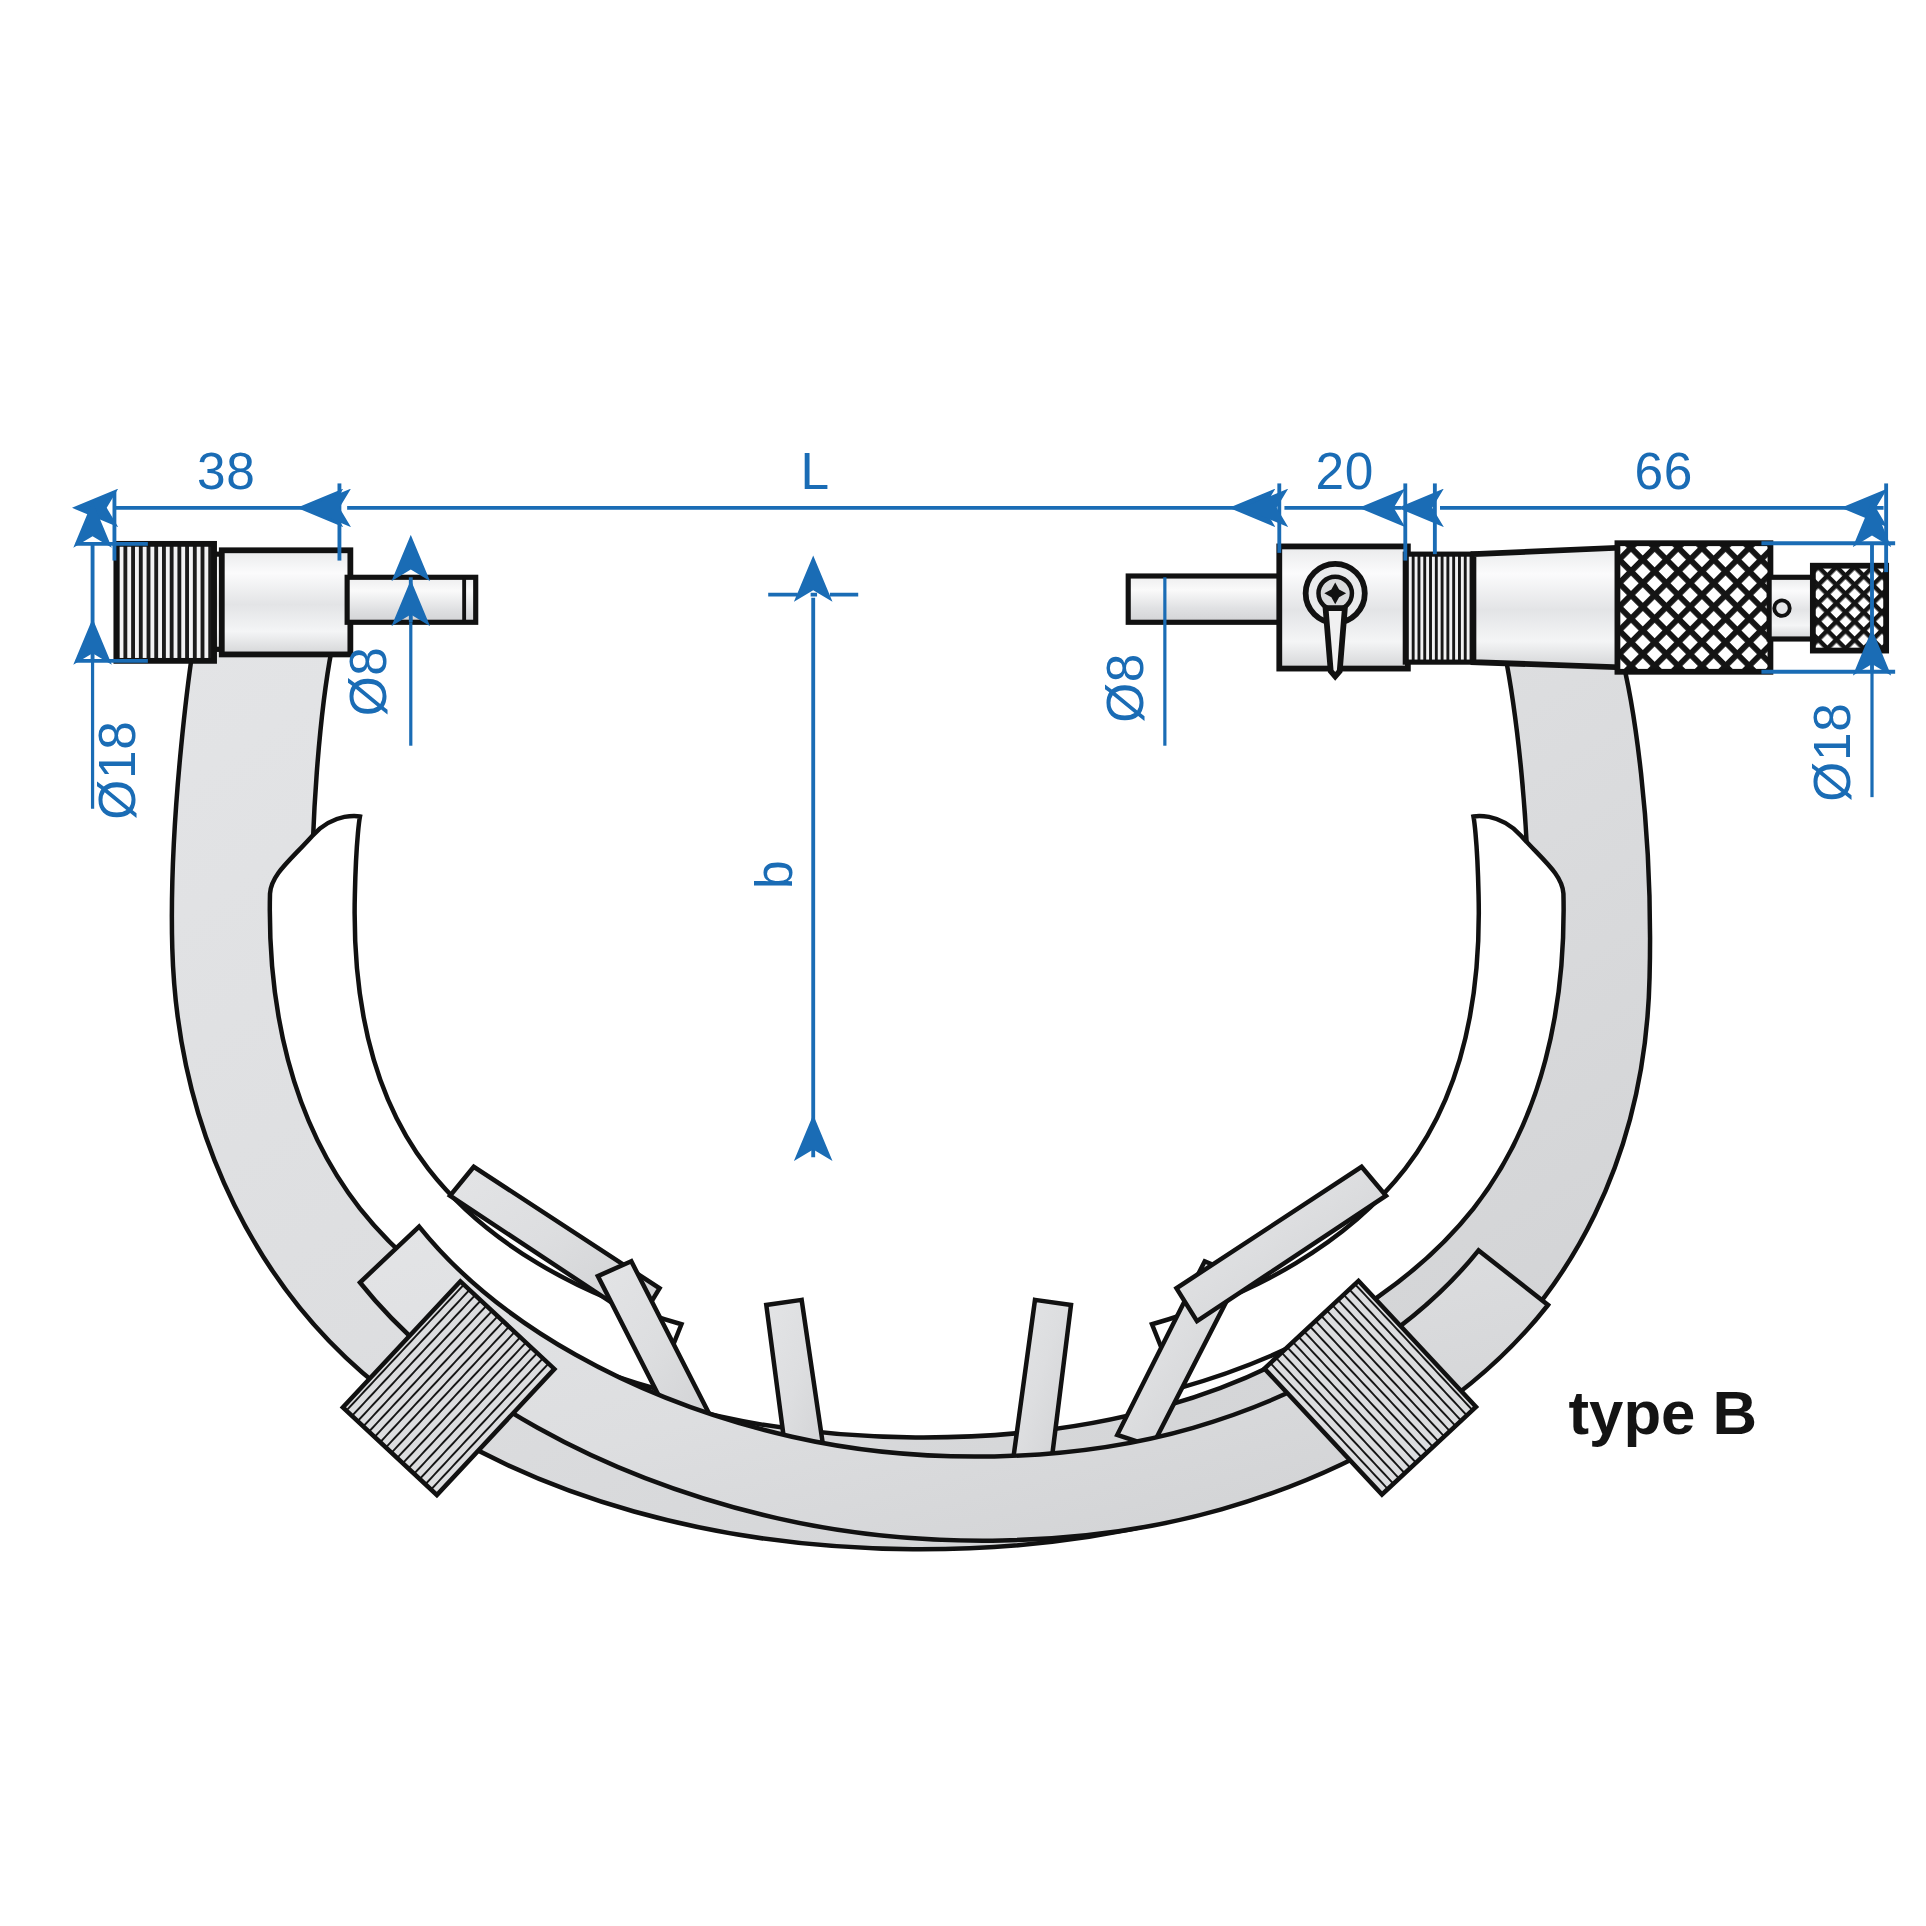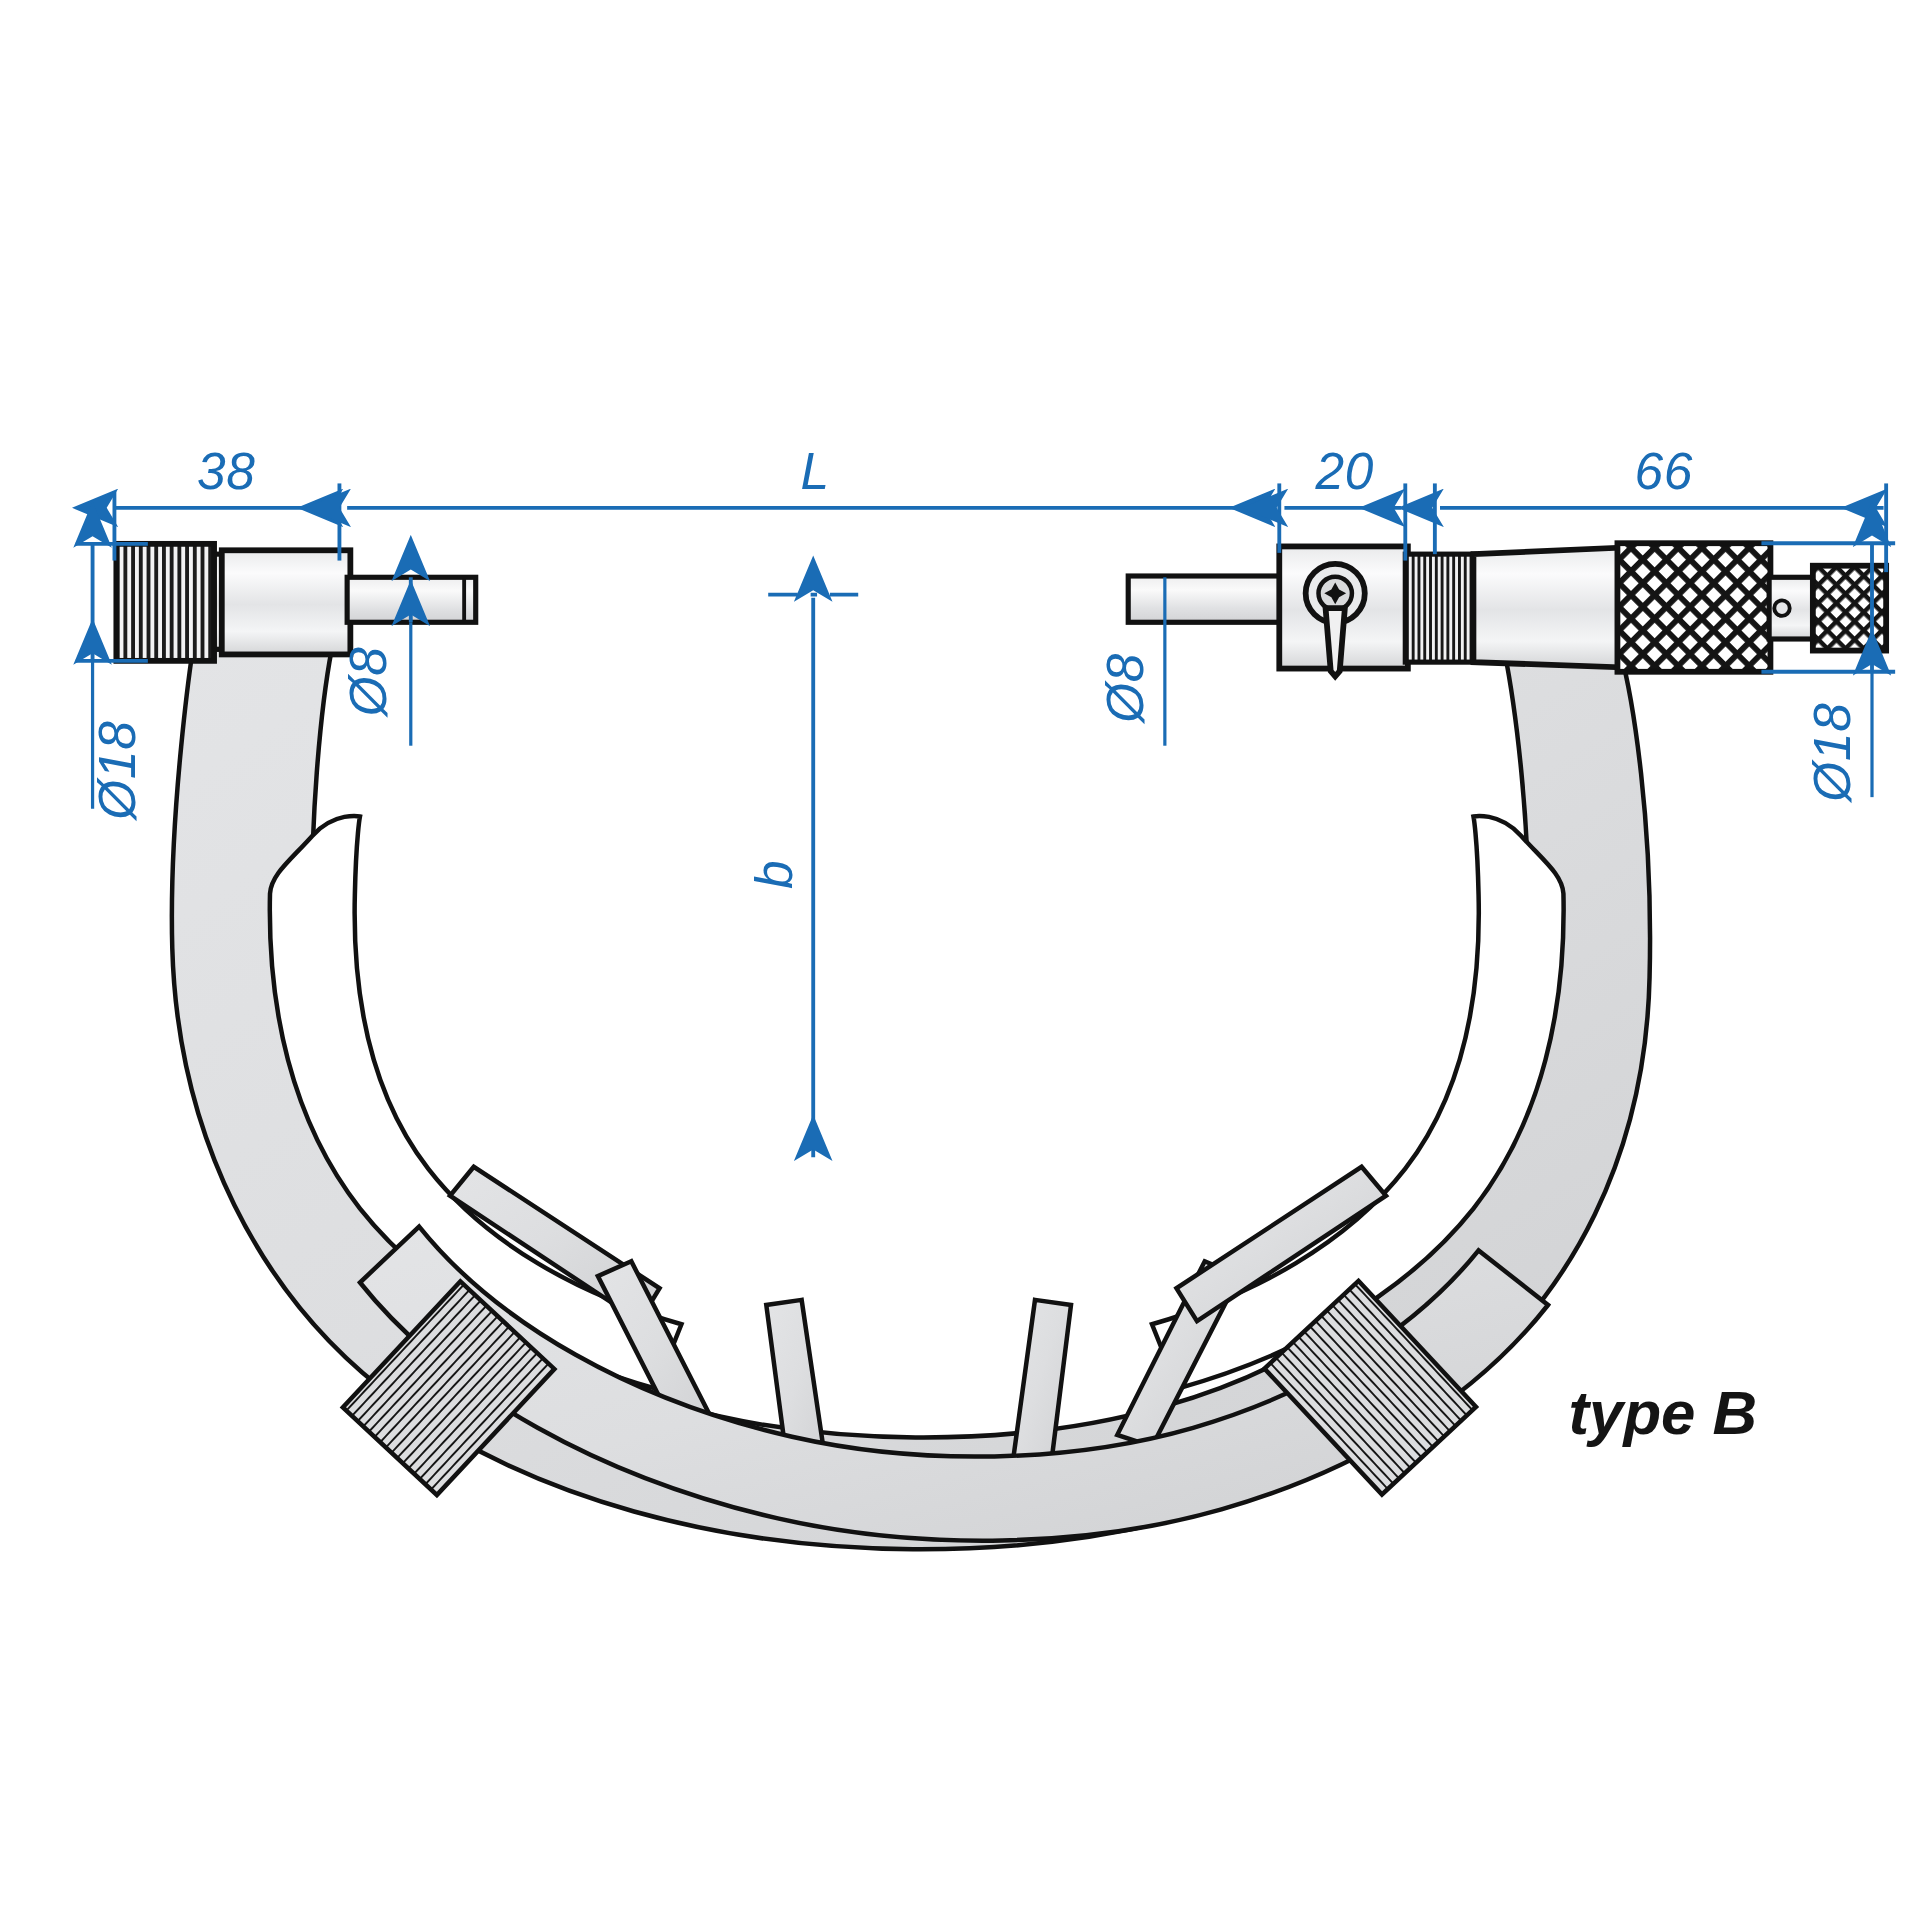--- a/index.html
+++ b/index.html
@@ -13,21 +13,20 @@
     height: 1926px;
     position: relative;
     font-family: "Liberation Sans", sans-serif;
     overflow: hidden;
   }
   #drawing-root {
     position: absolute;
     left: 0; top: 0;
     width: 1926px;
     height: 1926px;
-    font-style: italic;
   }
   svg.sheet {
     display: block;
     width: 1926px;
     height: 1926px;
   }
   .dimtext {
     font-family: "Liberation Sans", sans-serif;
     font-size: 80px;
     font-weight: 400;

